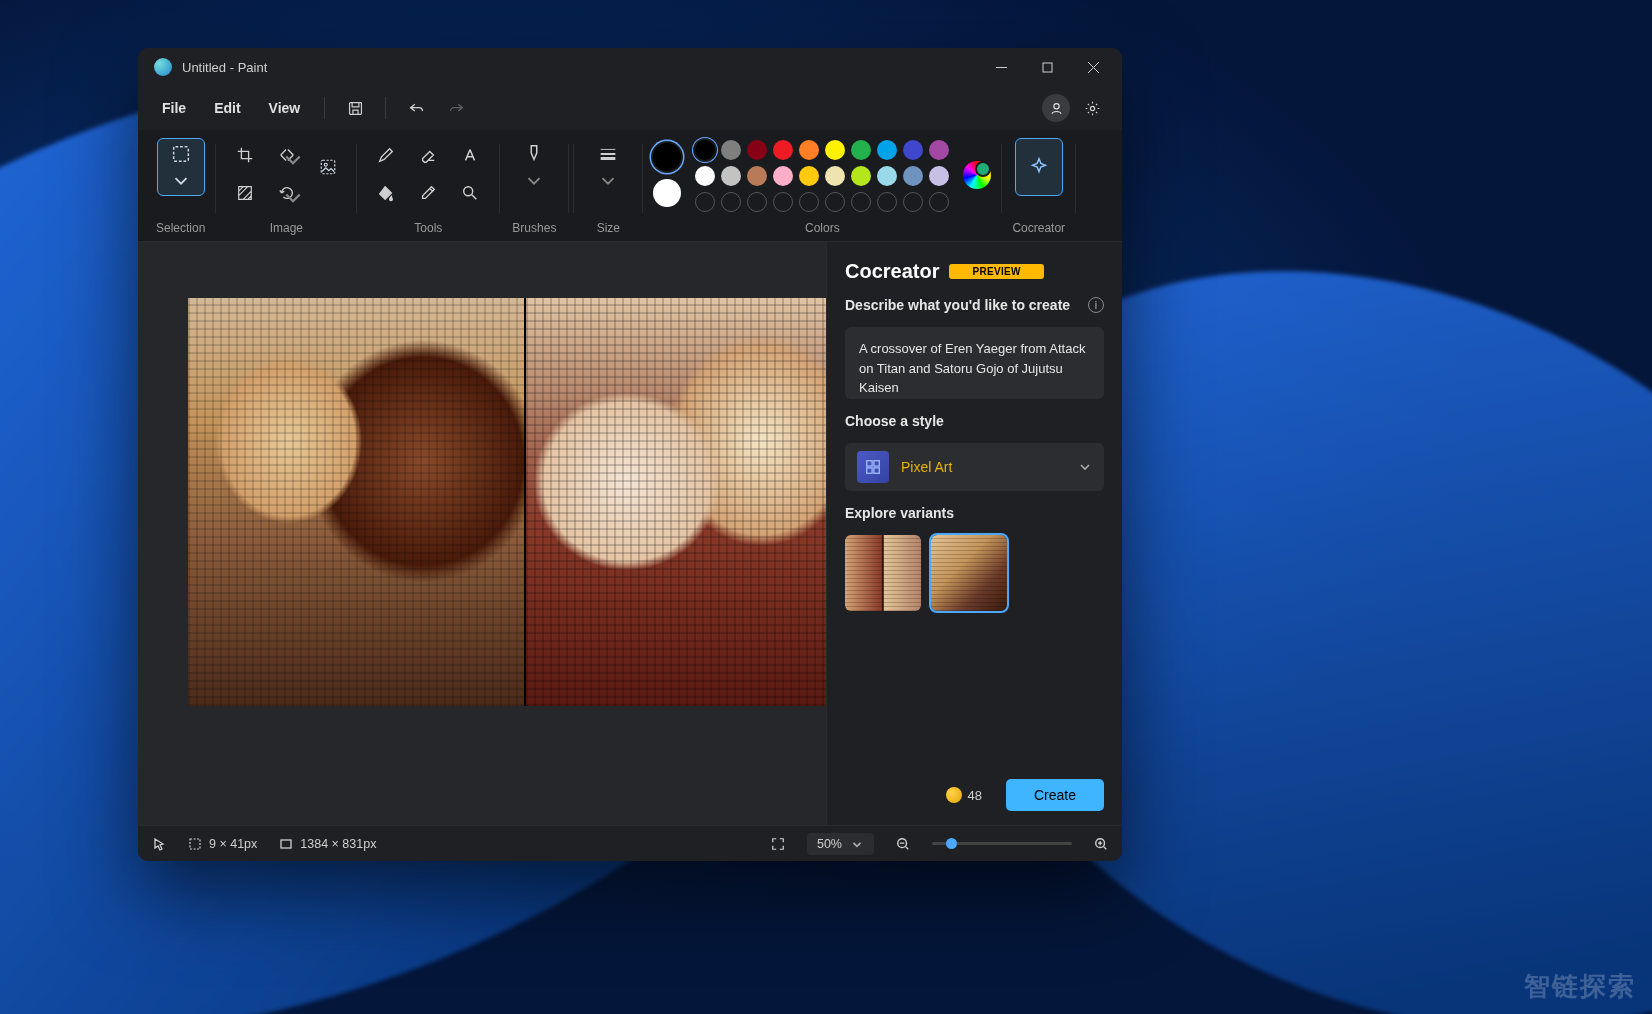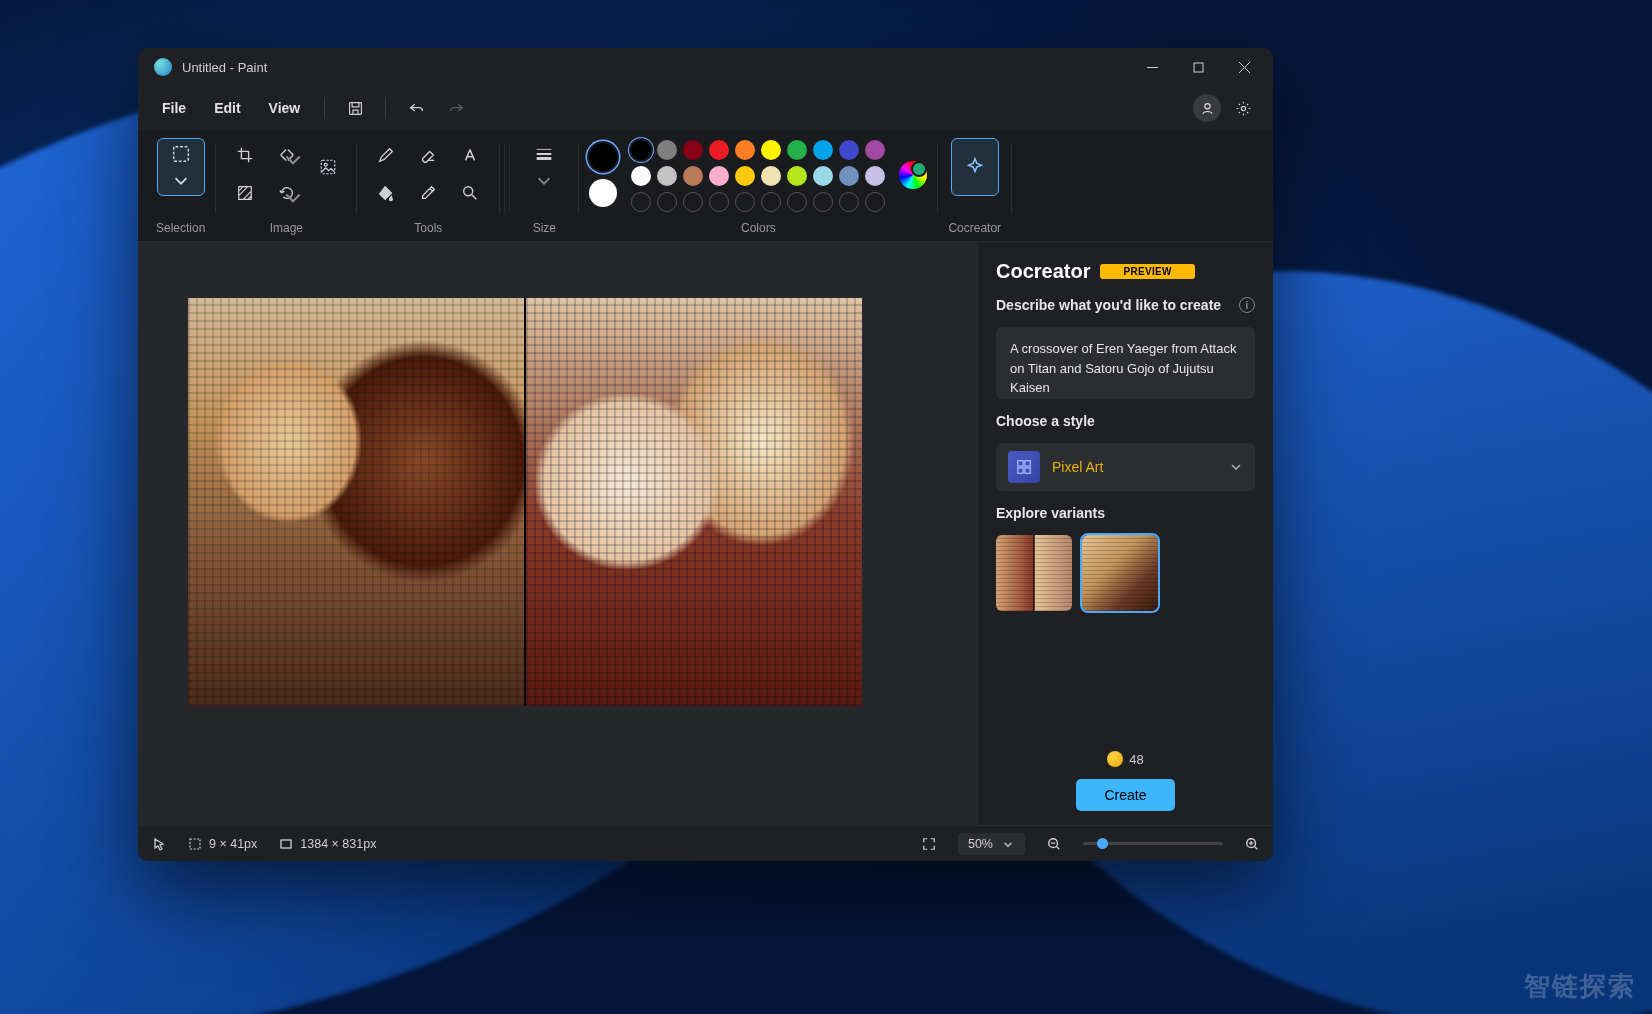--- a/index.html
+++ b/index.html
@@ -11,21 +11,21 @@
 .bg-swirl { position:absolute; inset:0; }
 .bg-swirl::before, .bg-swirl::after {
   content:''; position:absolute; border-radius:50%;
   background:linear-gradient(135deg,#2a7bff 0%,#0a3d8a 80%);
   filter:blur(2px);
 }
 .bg-swirl::before { width:900px; height:900px; left:-200px; top:100px; transform:rotate(-20deg) scaleX(1.6); opacity:.9; }
 .bg-swirl::after { width:700px; height:700px; right:-100px; top:300px; transform:rotate(25deg) scaleX(1.4); opacity:.8; }
 
 .window {
-  position:absolute; left:138px; top:48px; width:1135px; height:813px;
+  position:absolute; left:138px; top:48px; width:984px; height:813px;
   background:#1f2024; border-radius:10px; overflow:hidden;
   box-shadow:0 30px 80px rgba(0,0,0,.6);
   display:flex; flex-direction:column; color:#e6e6e6;
 }
 .titlebar { height:38px; display:flex; align-items:center; padding:0 6px; background:#1f2024; }
 .app-icon { width:18px; height:18px; margin:0 10px 0 10px; background:radial-gradient(circle at 30% 30%,#7dd,#28c); border-radius:50%; }
 .win-title { font-size:13px; color:#cfcfcf; }
 .titlebar-spacer { flex:1; }
 .win-btn { width:46px; height:38px; display:flex; align-items:center; justify-content:center; color:#cfcfcf; cursor:pointer; }
 .win-btn svg { width:11px; height:11px; stroke:#cfcfcf; stroke-width:1; fill:none; }
@@ -99,21 +99,21 @@
 .variants { display:flex; gap:10px; }
 .variant { width:76px; height:76px; border-radius:6px; cursor:pointer; image-rendering:pixelated; }
 .v1 { background:
   repeating-linear-gradient(0deg,rgba(0,0,0,.2) 0 1px,transparent 1px 4px),
   linear-gradient(90deg,#d4a476 0%,#8a3a2a 48%,#000 50%,#e4c496 52%,#b4846a 100%);
 }
 .v2 { background:
   repeating-linear-gradient(0deg,rgba(0,0,0,.2) 0 1px,transparent 1px 4px),
   linear-gradient(135deg,#e4c496 0%,#c4945a 40%,#6a3a2a 70%,#3a1a0a 100%);
   outline:2px solid #4aa8ff; }
-.co-foot { margin-top:auto; display:flex; align-items:center; justify-content:flex-end; gap:12px;flex-direction:column; }
+.co-foot { margin-top:auto; display:flex; align-items:center; justify-content:flex-end; gap:24px; }
 .credits { display:flex; align-items:center; gap:6px; font-size:13px; color:#cfcfcf; }
 .coin { width:16px; height:16px; border-radius:50%; background:radial-gradient(circle at 35% 35%,#ffd54a,#e6a400); }
 .btn-create { background:#3fb4ff; color:#000; font-size:14px; font-weight:500; border:none; border-radius:5px; padding:8px 28px; cursor:pointer; }
 
 .statusbar { height:36px; background:#1f2024; border-top:1px solid #2a2b2f; display:flex; align-items:center; padding:0 14px; gap:22px; font-size:12.5px; color:#cfcfcf; }
 .sb-item { display:flex; align-items:center; gap:7px; }
 .sb-item svg { width:14px; height:14px; }
 .sb-spacer { flex:1; }
 .zoom-pct { background:#2c2d31; padding:4px 10px; border-radius:4px; display:flex; align-items:center; gap:8px; cursor:pointer; }
 .slider { width:140px; height:3px; background:#444; border-radius:2px; position:relative; }
@@ -279,20 +279,31 @@
                 <circle cx="8" cy="8" r="5"></circle>
                 <path d="M12 12l5 5"></path>
               </svg>
             </div>
         </div>
       </div>
       <div class="rgroup-label">Tools</div>
     </div>
     <div class="rsep"></div>
 
+    <div class="rgroup">
+      <div class="bigtool">
+        <svg viewBox="0 0 24 24" fill="none" stroke="#cfcfcf" stroke-width="1.6">
+            <path d="M9 3h6v8l-3 7-3-7V3z"></path>
+          </svg>
+        <svg class="chev" viewBox="0 0 12 12" fill="none" stroke="#888">
+            <path d="M3 5l3 3 3-3"></path>
+          </svg>
+      </div>
+      <div class="rgroup-label">Brushes</div>
+    </div>
     <div class="rsep"></div>
 
     <div class="rsep"></div>
 
     <div class="rgroup">
       <div class="bigtool">
         <svg viewBox="0 0 24 24" fill="none" stroke="#cfcfcf">
             <path d="M4 7h16" stroke-width="1"></path>
             <path d="M4 12h16" stroke-width="2"></path>
             <path d="M4 17h16" stroke-width="3.2"></path>

